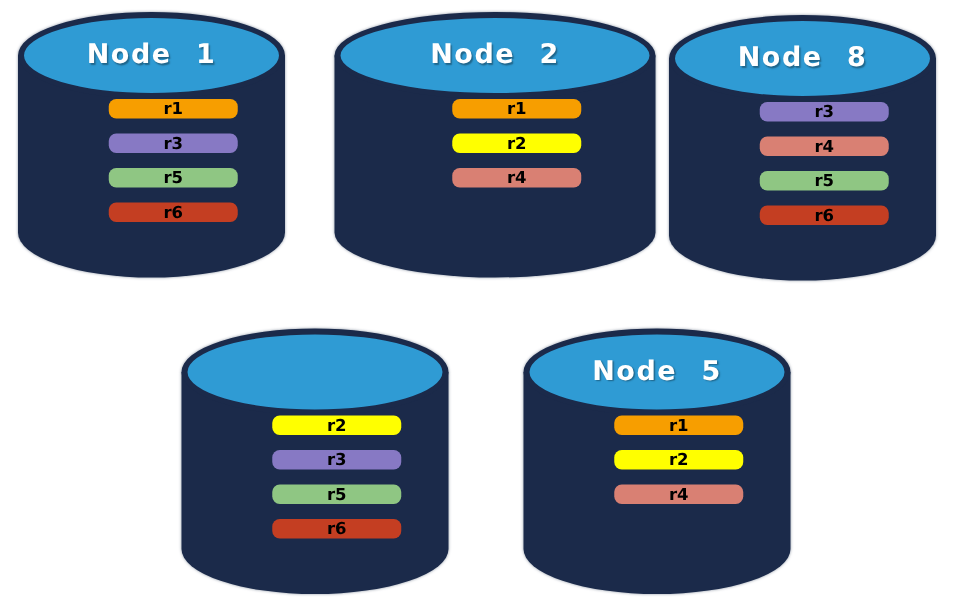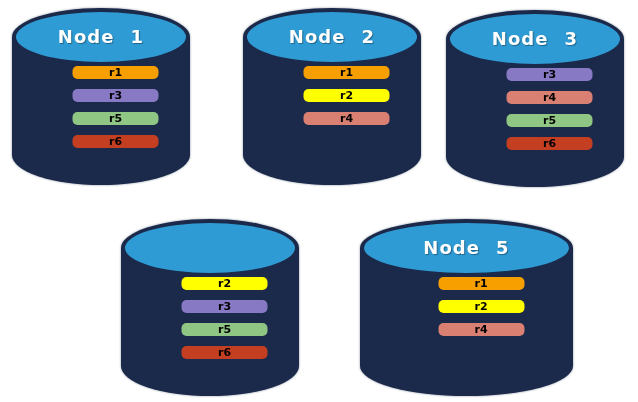--- a/index.html
+++ b/index.html
@@ -16,24 +16,24 @@
     width: 638px;
     height: 326px;
   }
   .node {
     position: absolute;
     width: 178px;
     height: 177px;
     filter: drop-shadow(0 0 1px rgba(130,140,155,0.9));
   }
   .node-1 { left: 12px;  top: 8px;   }
-  .node-2 { left: 243px; top: 8px;   }
+  .node-2 { left: 223px; top: 8px; padding-left: 36px;   }
   .node-3 { left: 446px; top: 10px;  }
   .node-4 { left: 121px; top: 219px; }
-  .node-5 { left: 360px; top: 219px; padding-left: 35px; }
+  .node-5 { left: 349px; top: 219px; }
 
   .cyl-body {
     position: absolute;
     top: 29px; left: 0; right: 0; bottom: 0;
     background: var(--body-color);
     border-radius: 0 0 50% 50% / 0 0 30px 30px;
   }
   .cyl-top {
     position: absolute;
     top: 0; left: 0; right: 0;
@@ -104,21 +104,21 @@
     <div class="node-label">Node 2</div>
     <div class="bars">
         <div class="bar" style="background: rgb(247, 158, 0);">r1</div>
         <div class="bar" style="background: rgb(255, 255, 0);">r2</div>
         <div class="bar" style="background: rgb(217, 128, 115);">r4</div>
       </div>
   </div>
     <div class="node node-3" style="--body-color: #1B2A4A; --top-color: #2F9BD4;">
     <div class="cyl-body"></div>
     <div class="cyl-top"></div>
-    <div class="node-label">Node 3</div>
+    <div class="node-label">Node 8</div>
     <div class="bars">
         <div class="bar" style="background: rgb(135, 121, 196);">r3</div>
         <div class="bar" style="background: rgb(217, 128, 115);">r4</div>
         <div class="bar" style="background: rgb(143, 198, 131);">r5</div>
         <div class="bar" style="background: rgb(196, 62, 34);">r6</div>
       </div>
   </div>
     <div class="node node-4" style="--body-color: #1B2A4A; --top-color: #2F9BD4;">
     <div class="cyl-body"></div>
     <div class="cyl-top"></div>

